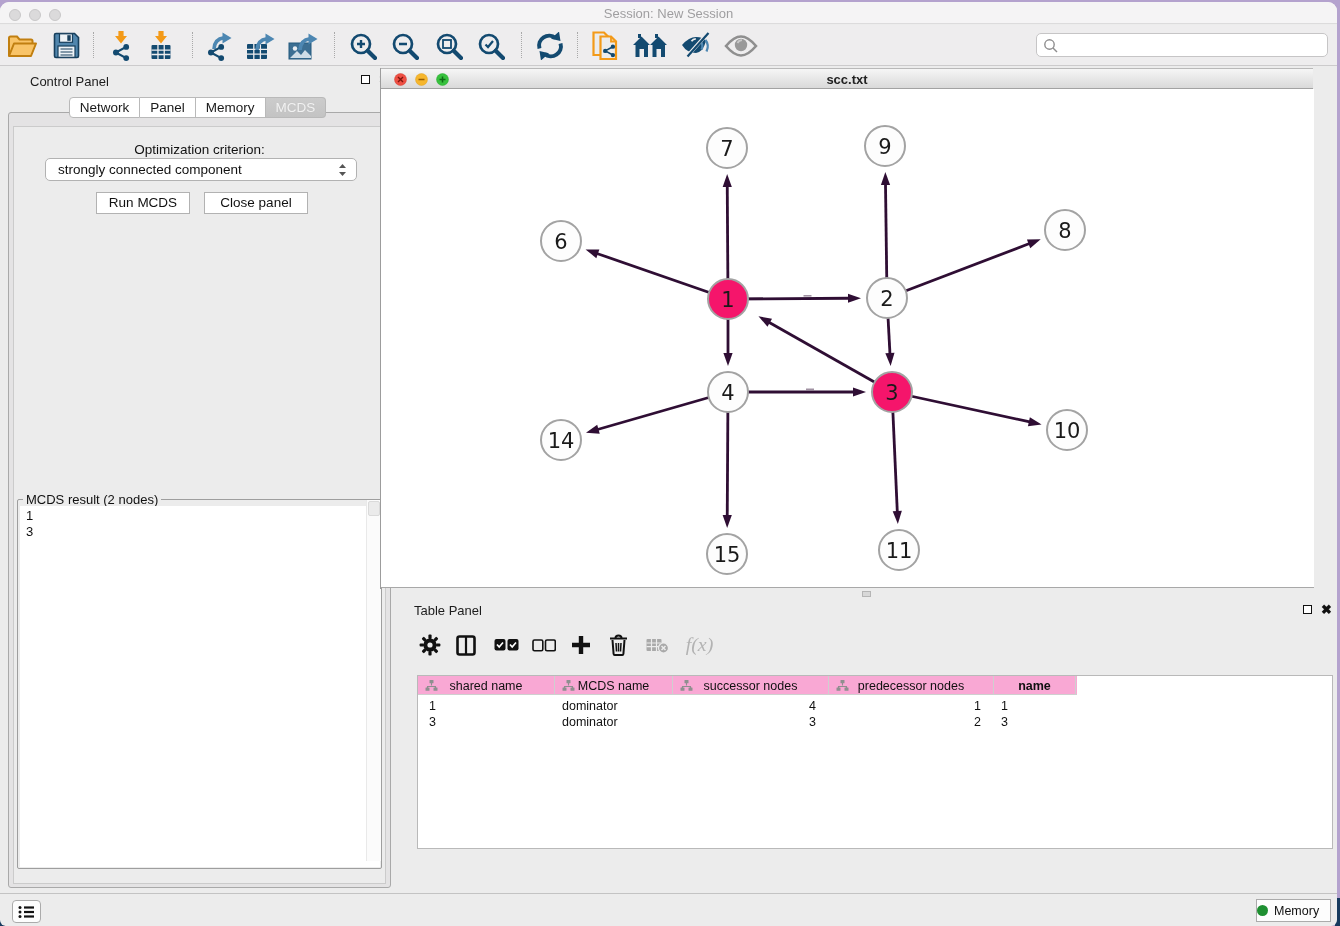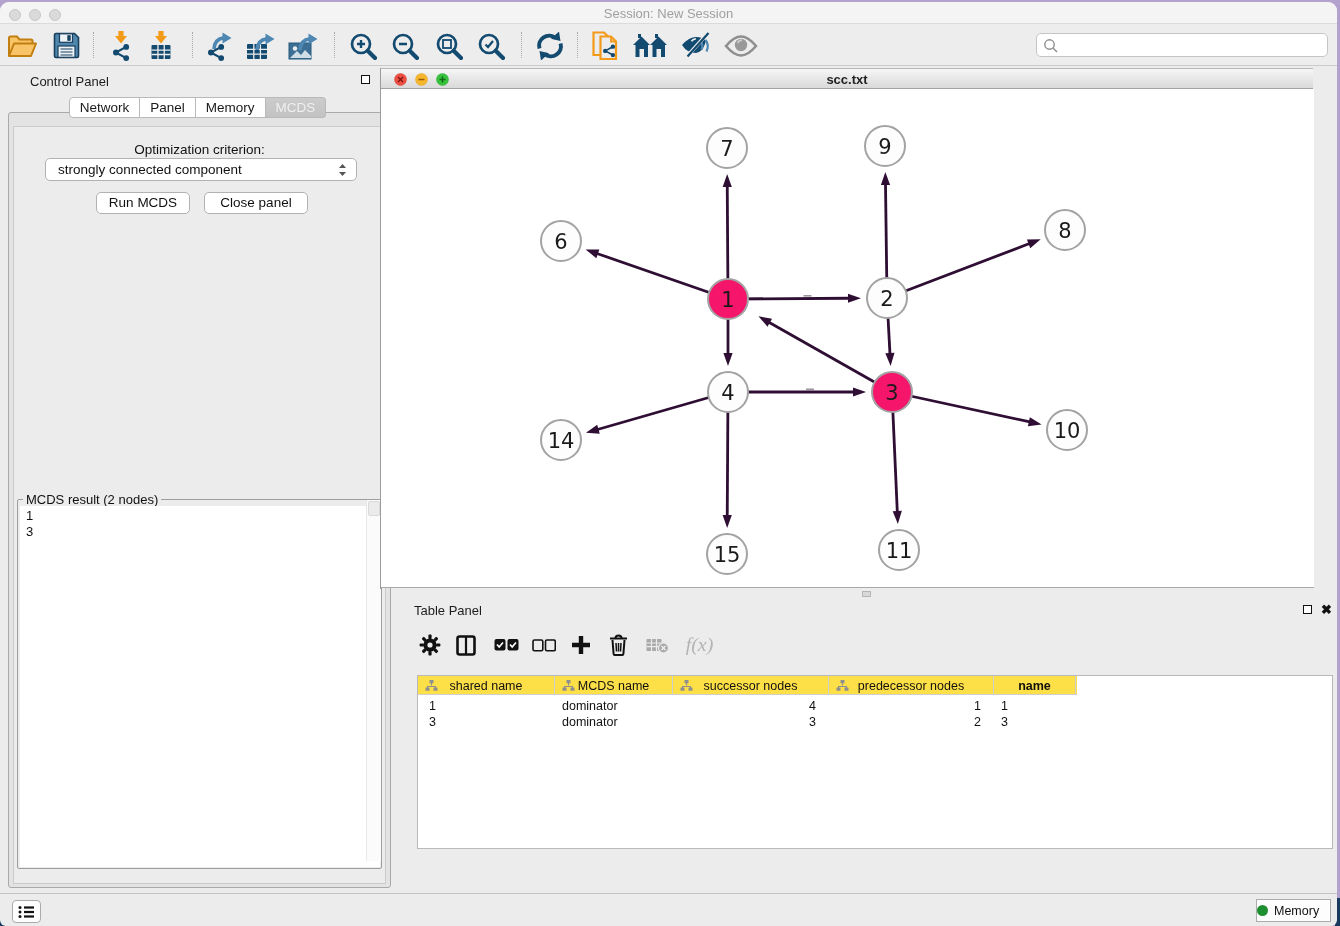--- a/index.html
+++ b/index.html
@@ -51,21 +51,21 @@
               background:#e4e3e4; border:1px solid #a9a9a9; border-radius:3px; }
   #cp-inner { position:absolute; left:4px; top:13px; width:373px; height:758px;
               background:#ececec; border:1px solid #cbcbcb; }
   #opt-label { position:absolute; left:0; top:15px; width:100%; text-align:center;
                font-size:13.5px; color:#111; }
   #opt-select { position:absolute; left:31px; top:31px; width:312px; height:23px;
                 background:#fff; border:1px solid #b2b2b2; border-radius:5px;
                 font-size:13.5px; color:#111; line-height:21px; padding-left:12px; }
   #opt-select .chev { position:absolute; right:8px; top:3px; }
   .cp-btn { position:absolute; top:65px; height:22px; background:#fff; border:1px solid #b2b2b2;
-            border-radius:5px; font-size:13.5px; color:#111; text-align:center; line-height:20px; }
+            border-radius:0; font-size:13.5px; color:#111; text-align:center; line-height:20px; }
   #run-btn { left:82px; width:94px; }
   #close-panel-btn { left:190px; width:104px; }
 
   #mcds-fieldset { position:absolute; left:3px; top:372px; width:365px; height:370px;
                    border:1px solid #9e9e9e; border-radius:2px; }
   #mcds-legend { position:absolute; left:5px; top:-8px; background:#ececec; padding:0 3px;
                  font-size:13px; color:#111; }
   #mcds-text { position:absolute; left:2px; top:6px; width:360px; height:361px; background:#fff;
                font-size:13px; color:#111; line-height:16px; padding:2px 0 0 6px; white-space:pre; }
   #mcds-scroll { position:absolute; right:0px; top:0px; width:15px; height:361px;
@@ -95,21 +95,21 @@
   
   #table-panel { position:absolute; left:404px; top:597px; width:933px; height:294px; }
   #tp-title { left:10px; top:4px; }
   #tp-float { left:899px; top:6px; }
   #tp-close { left:917px; top:6px; }
   #tp-toolbar { position:absolute; left:0; top:24px; width:100%; height:44px; }
   .tp-btn { position:absolute; top:6px; width:32px; height:32px; display:flex;
             align-items:center; }
   #table-box { position:absolute; left:13px; top:76px; width:916px; height:174px;
                background:#fff; border:1px solid #b9b9b9; }
-  #thead { position:absolute; left:0; top:0; width:659px; height:19px; background:#fde047;
+  #thead { position:absolute; left:0; top:0; width:659px; height:19px; background:#f9a8d4;
            border-bottom:1px solid #cfcfcf; display:flex; }
   .th { position:relative; height:19px; border-right:1px solid #cfcfcf; font-size:12.5px;
         color:#111; display:flex; align-items:center; justify-content:center; }
   .th .hier { position:absolute; left:7px; top:4px; }
   .trow { position:absolute; left:0; width:100%; height:16px; display:flex; font-size:12.5px; color:#111; }
   .td { height:16px; line-height:16px; overflow:hidden; }
   #tp-tabs { position:absolute; left:0; top:267px; width:100%; text-align:center; white-space:nowrap; z-index:3; line-height:0; }
 
   
   #statusbar { position:absolute; left:0; top:891px; width:100%; height:33px;

